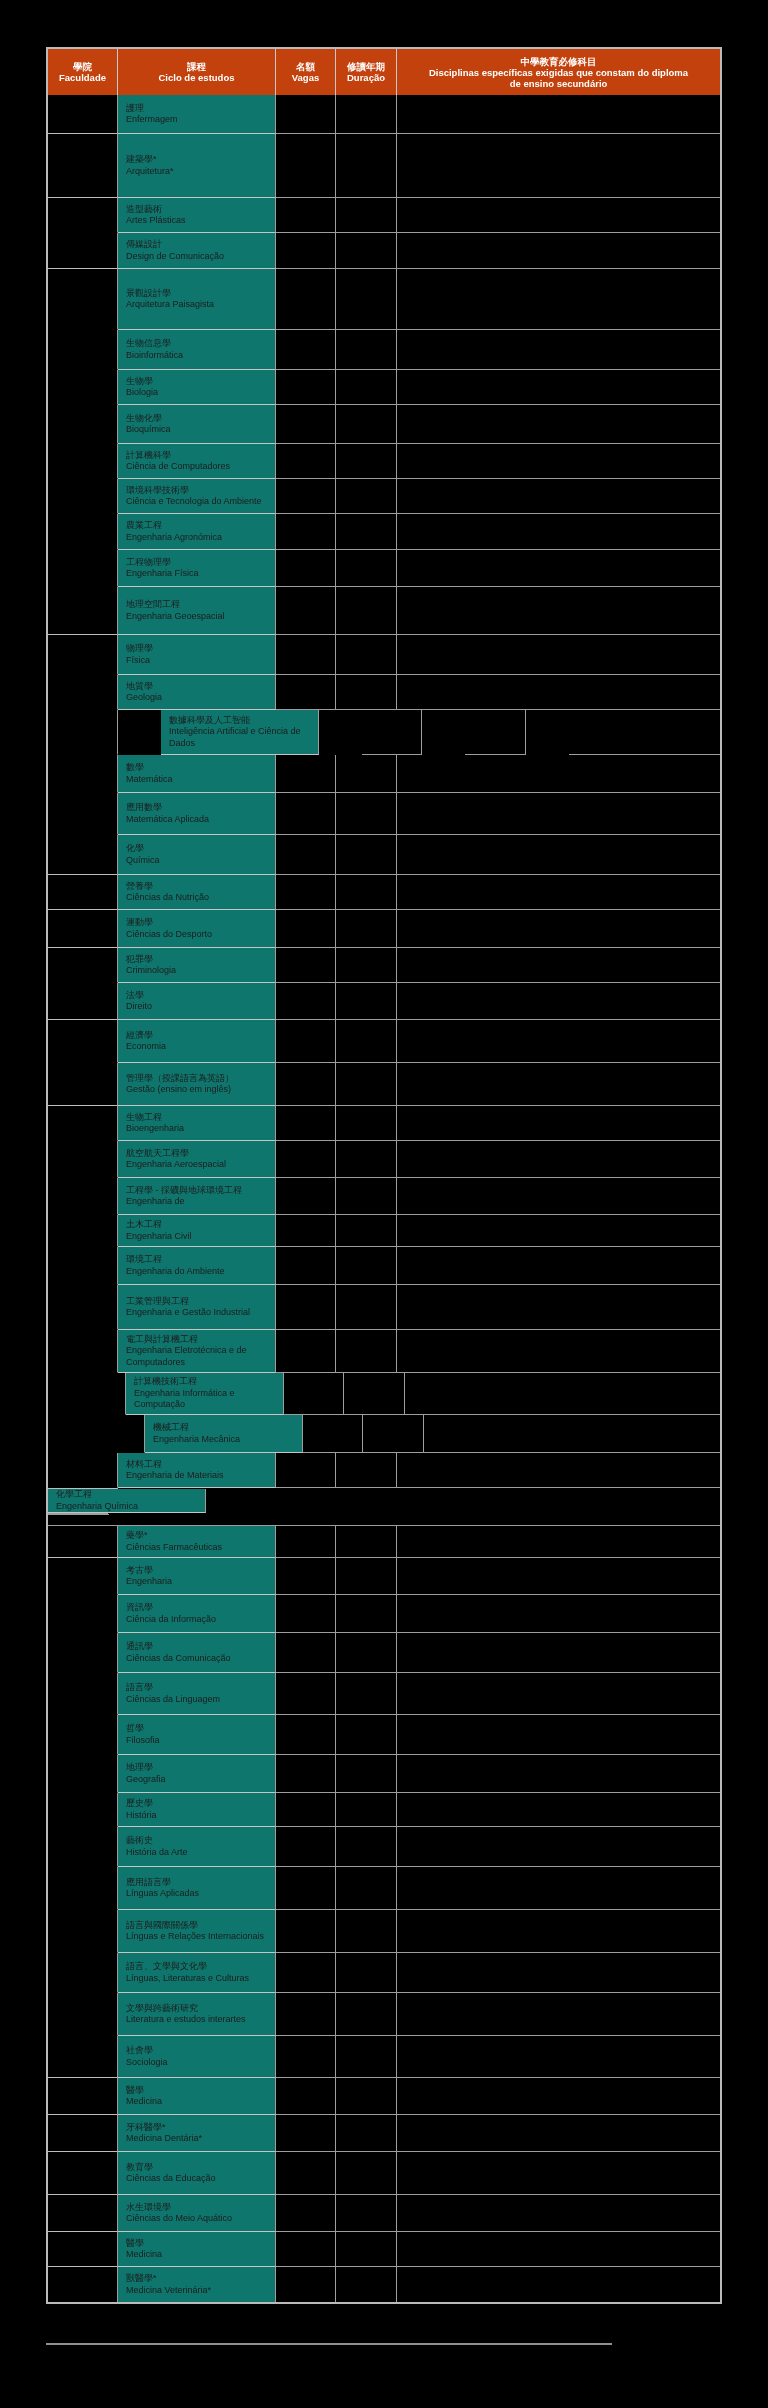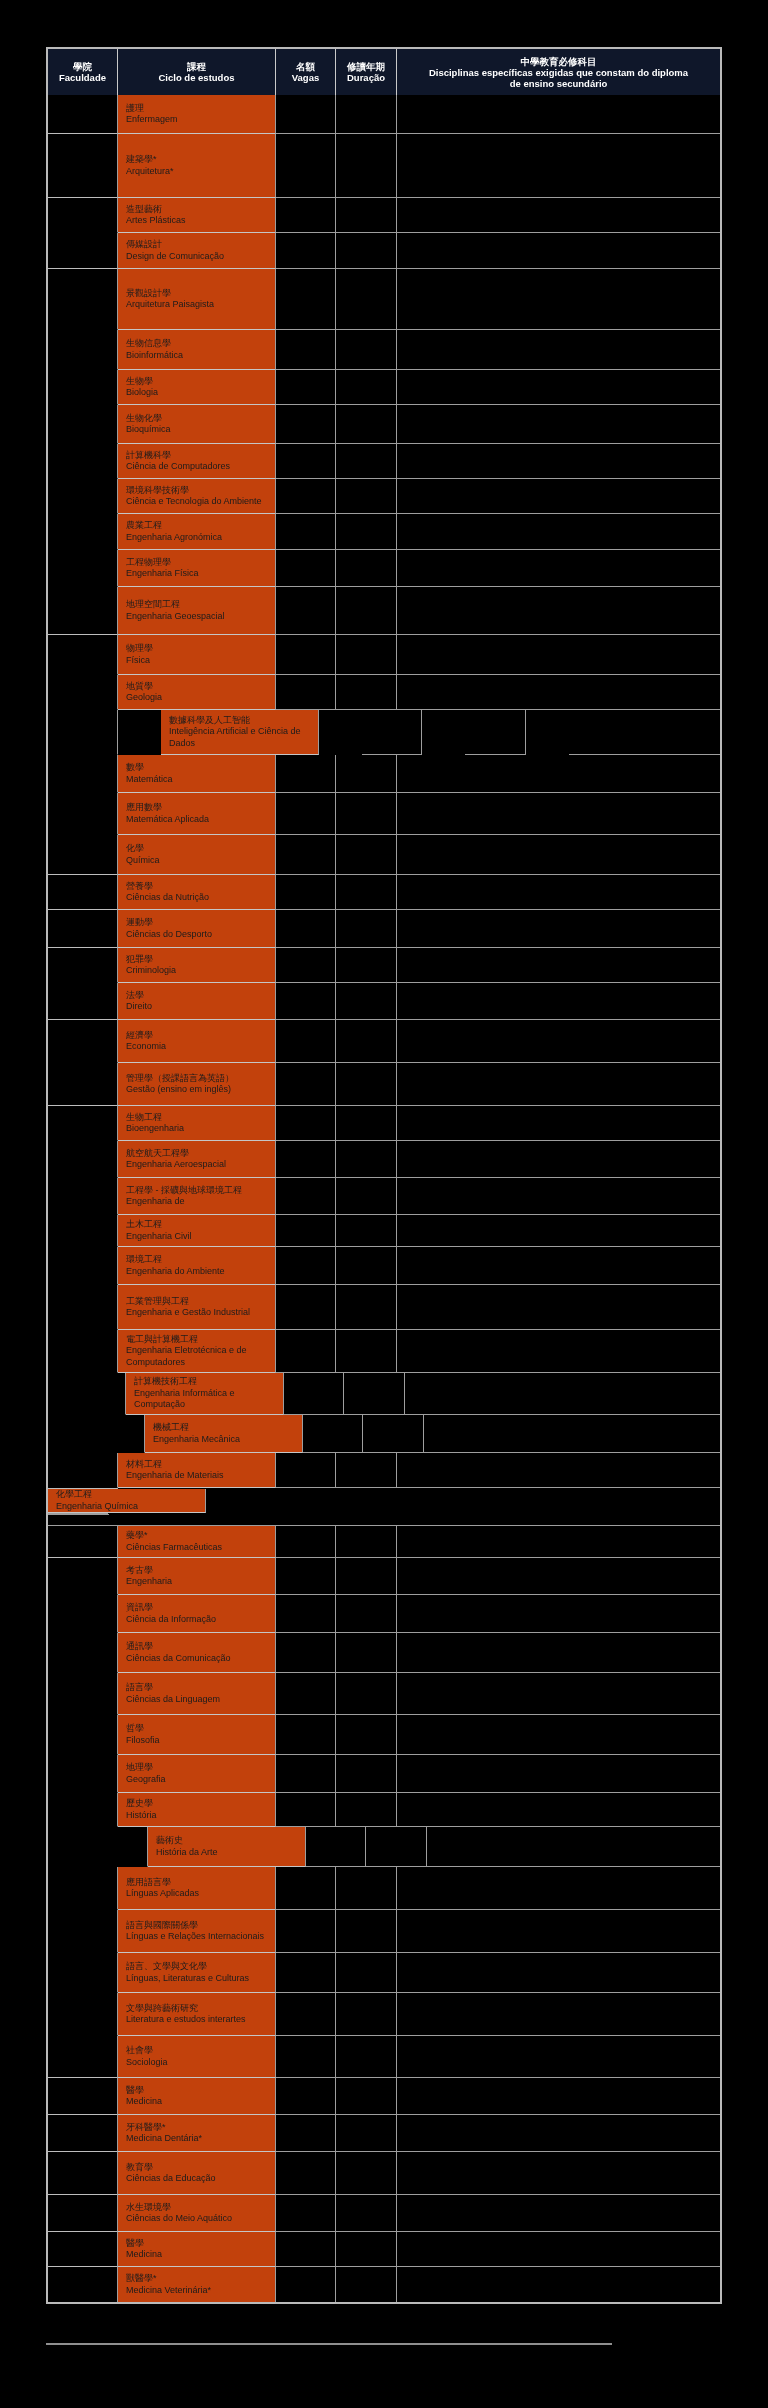--- a/index.html
+++ b/index.html
@@ -13,21 +13,21 @@
   .table {
     position: absolute;
     left: 46px; top: 47px;
     width: 676px;
     border: 2px solid #bababa;
     background: #000;
   }
   .header-row {
     display: flex;
     height: 46px;
-    background: #0f172a;
+    background: #c2410c;
   }
   .hcell {
     display: flex; flex-direction: column; justify-content: center;
     text-align: center;
     color: #ffffff;
     font-weight: bold;
     font-size: 9.5px;
     line-height: 11px;
     border-right: 1px solid #c9c9c9;
     overflow: hidden;
@@ -42,21 +42,21 @@
   .cell {
     background: #000;
     border-right: 1px solid #9e9e9e;
     border-bottom: 1px solid #9e9e9e;
   }
   .cell:last-child { border-right: none; }
   .row:last-child .cell { border-bottom: none; }
   .cell.c-fac { border-bottom-color: #000; }
   .row.group-end .cell.c-fac { border-bottom-color: #bdbdbd; }
   .cell.c-course {
-    background: #c2410c;
+    background: #0f766e;
     border-bottom-color: #c6c6c6;
     color: #1c1c1c;
     font-size: 9px;
     line-height: 11.5px;
     display: flex; flex-direction: column; justify-content: center;
     padding: 0 6px 0 8px;
     overflow: hidden;
   }
   .bottom-rule {
     position: absolute;
@@ -525,21 +525,21 @@
       <div class="row" style="height: 34px;">
     <div class="cell c1 c-fac"></div>
     <div class="cell c2 c-course">
       <div>歷史學</div>
       <div>História</div>
     </div>
     <div class="cell c3"></div>
     <div class="cell c4"></div>
     <div class="cell c5"></div>
   </div>
-      <div class="row" style="height: 40px; padding-left: 30px;">
+      <div class="row" style="height: 40px;">
     <div class="cell c1 c-fac"></div>
     <div class="cell c2 c-course">
       <div>藝術史</div>
       <div>História da Arte</div>
     </div>
     <div class="cell c3"></div>
     <div class="cell c4"></div>
     <div class="cell c5"></div>
   </div>
       <div class="row" style="height: 43px;">

